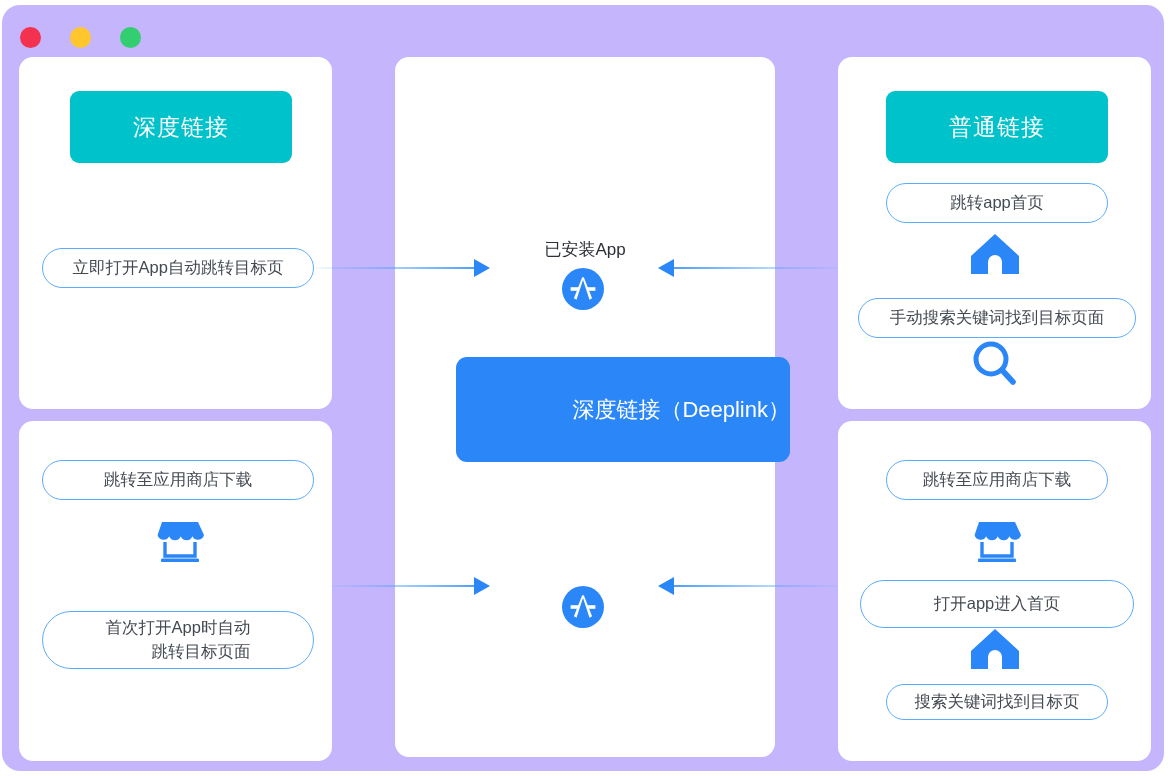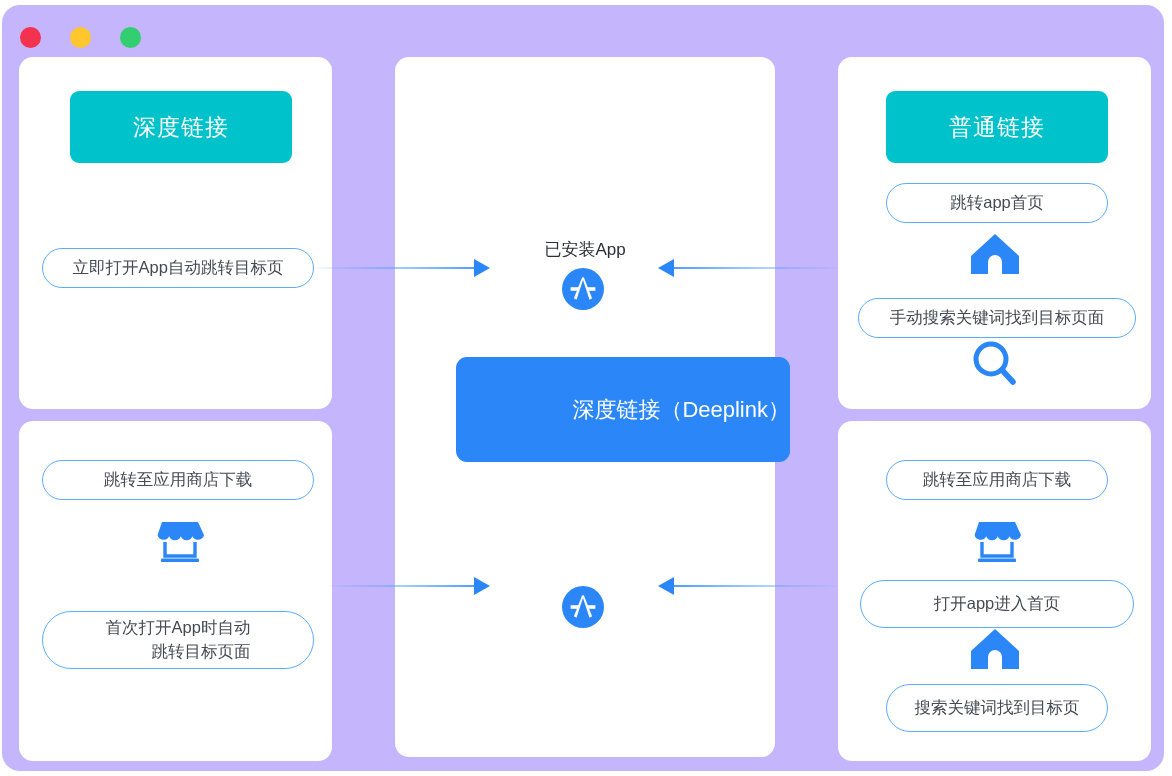--- a/index.html
+++ b/index.html
@@ -89,21 +89,21 @@
 
   
   #ob-l1 { left: 40px;  top: 243px; width: 272px; height: 40px; }
   #ob-l2 { left: 40px;  top: 455px; width: 272px; height: 40px; }
   #ob-l3 { left: 40px;  top: 606px; width: 272px; height: 58px; }
   
   #ob-r1 { left: 884px; top: 178px; width: 222px; height: 40px; }
   #ob-r2 { left: 856px; top: 293px; width: 278px; height: 40px; }
   #ob-r3 { left: 884px; top: 455px; width: 222px; height: 40px; }
   #ob-r4 { left: 858px; top: 575px; width: 274px; height: 48px; }
-  #ob-r5 { left: 884px; top: 679px; width: 222px; height: 48px; }
+  #ob-r5 { left: 884px; top: 679px; width: 222px; height: 36px; }
 
   
   .icon { position: absolute; line-height: 0; }
   #icon-store-left   { left: 150px; top: 507px; }
   #icon-home-r1      { left: 966px; top: 226px; }
   #icon-search-r1    { left: 966px; top: 333px; }
   #icon-store-right  { left: 967px; top: 507px; }
   #icon-home-r2      { left: 966px; top: 621px; }
   #icon-appstore-top { left: 560px; top: 263px; }
   #icon-appstore-bot { left: 560px; top: 581px; }

